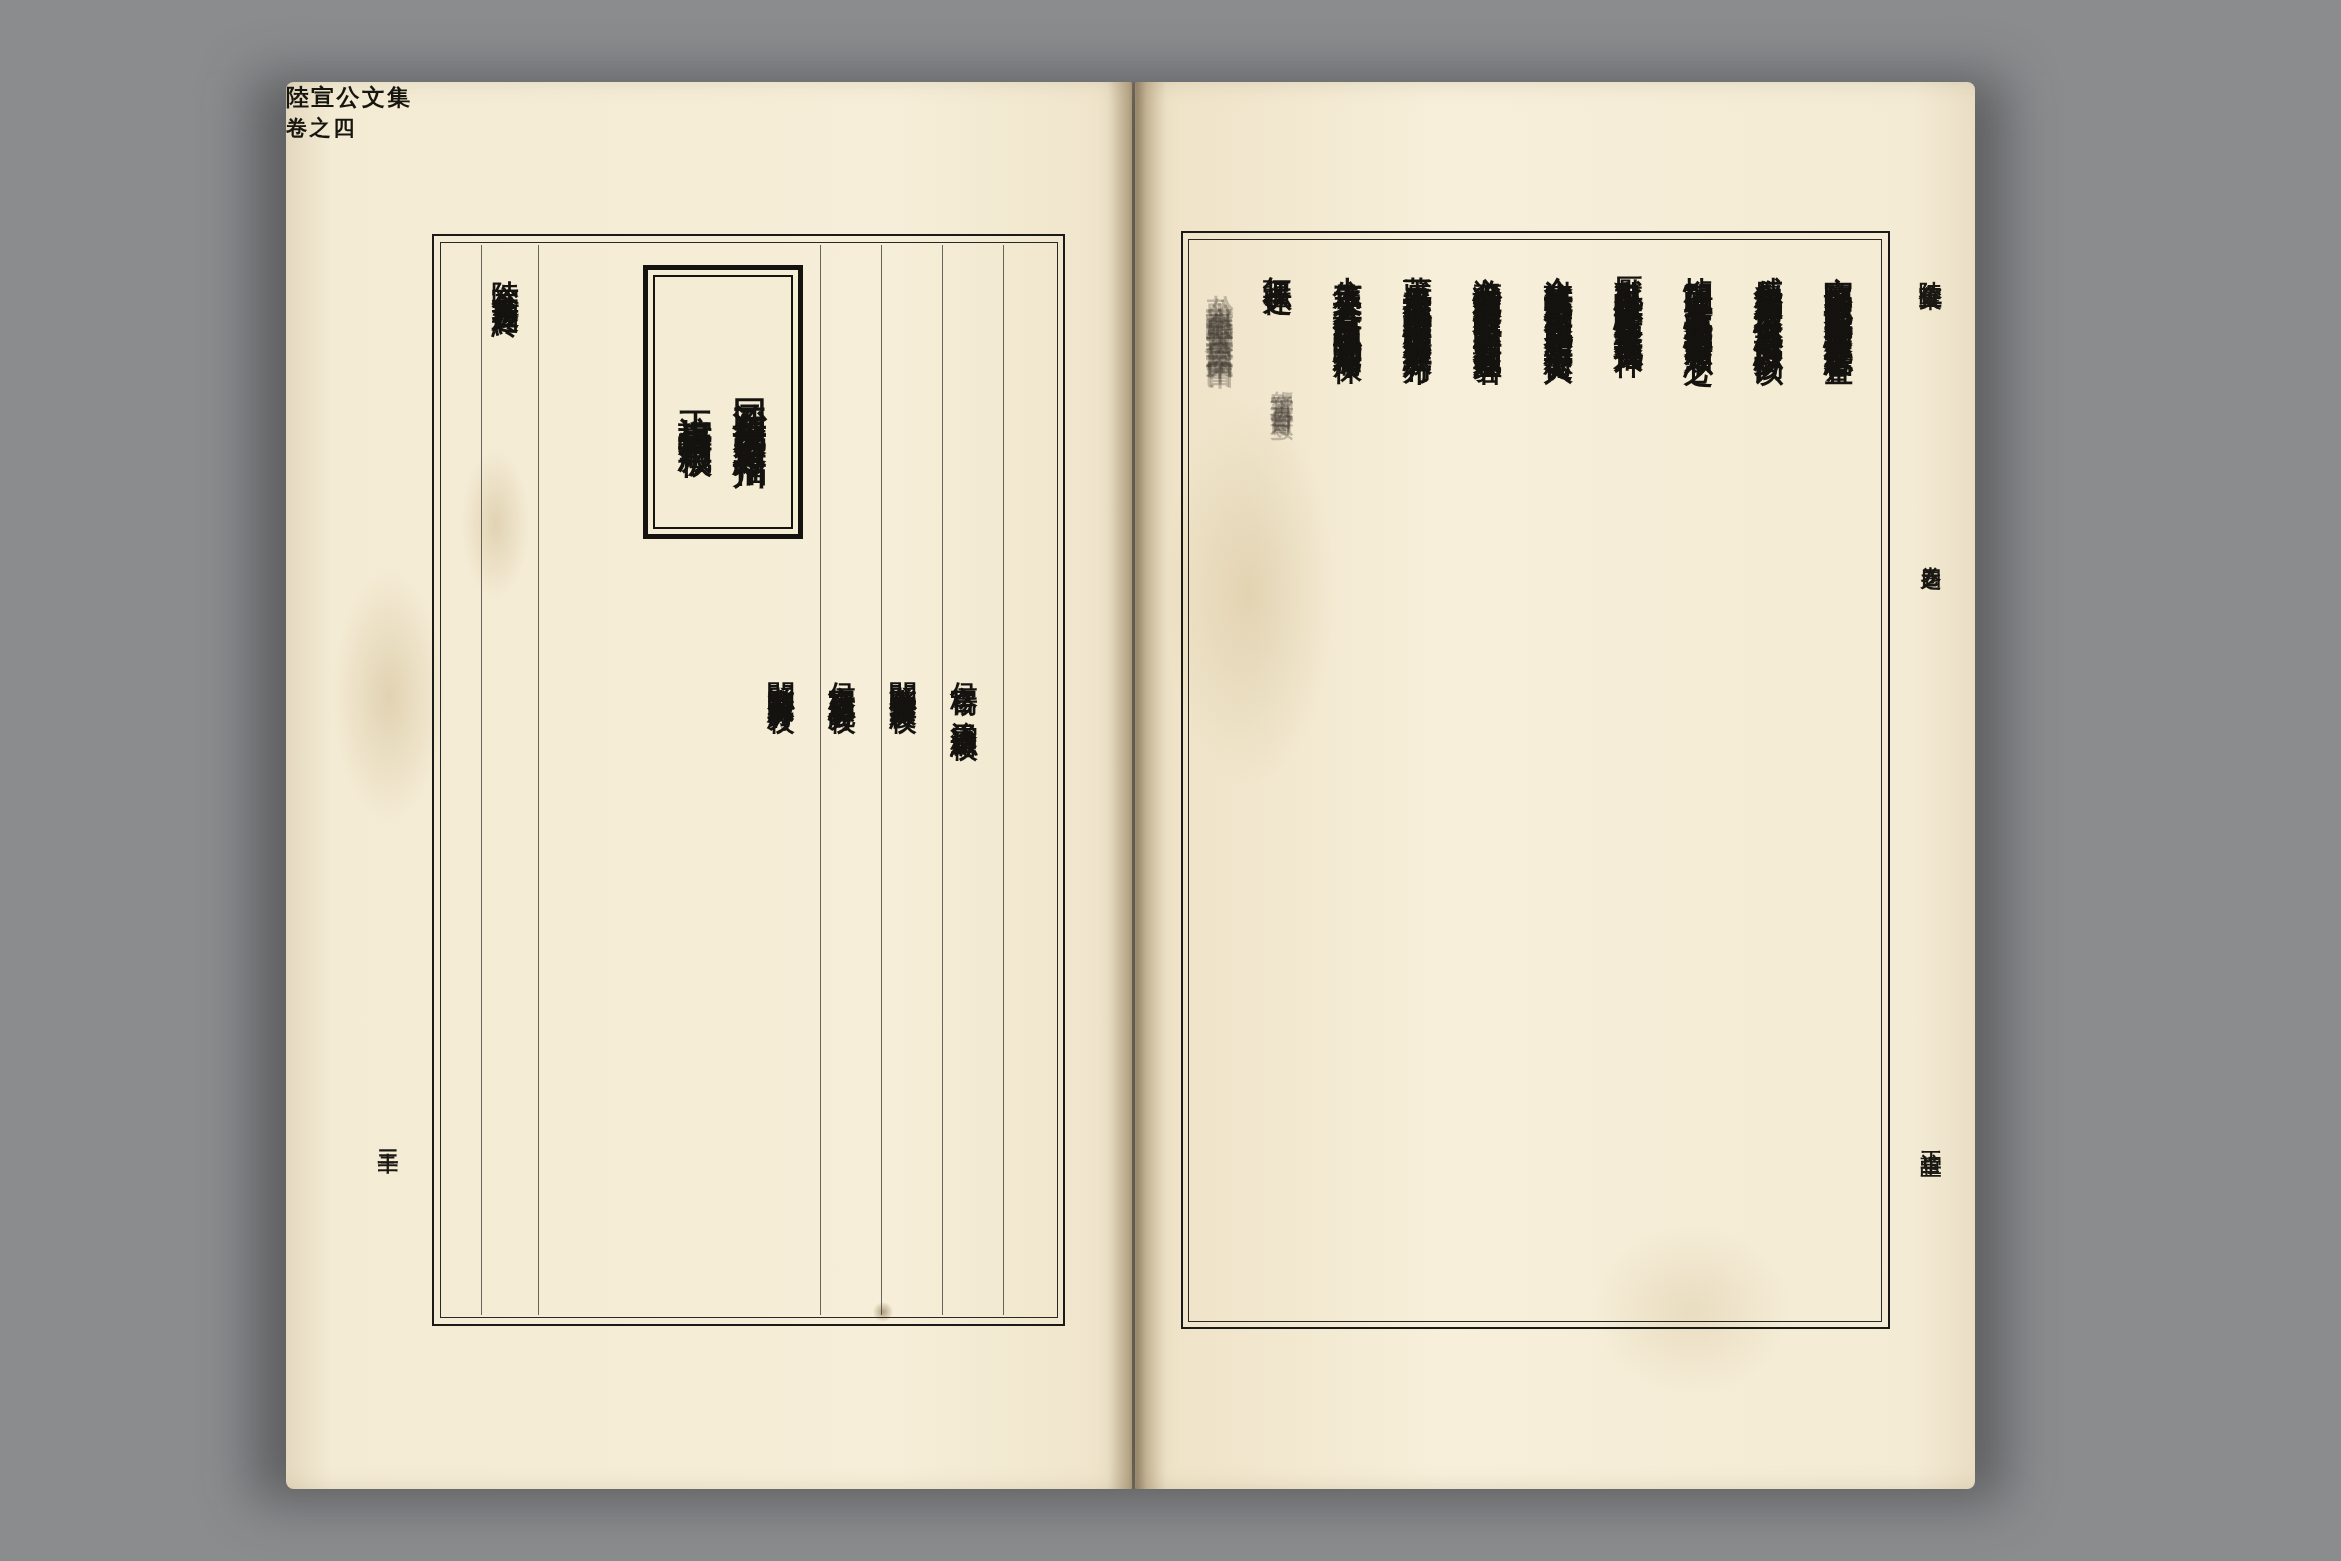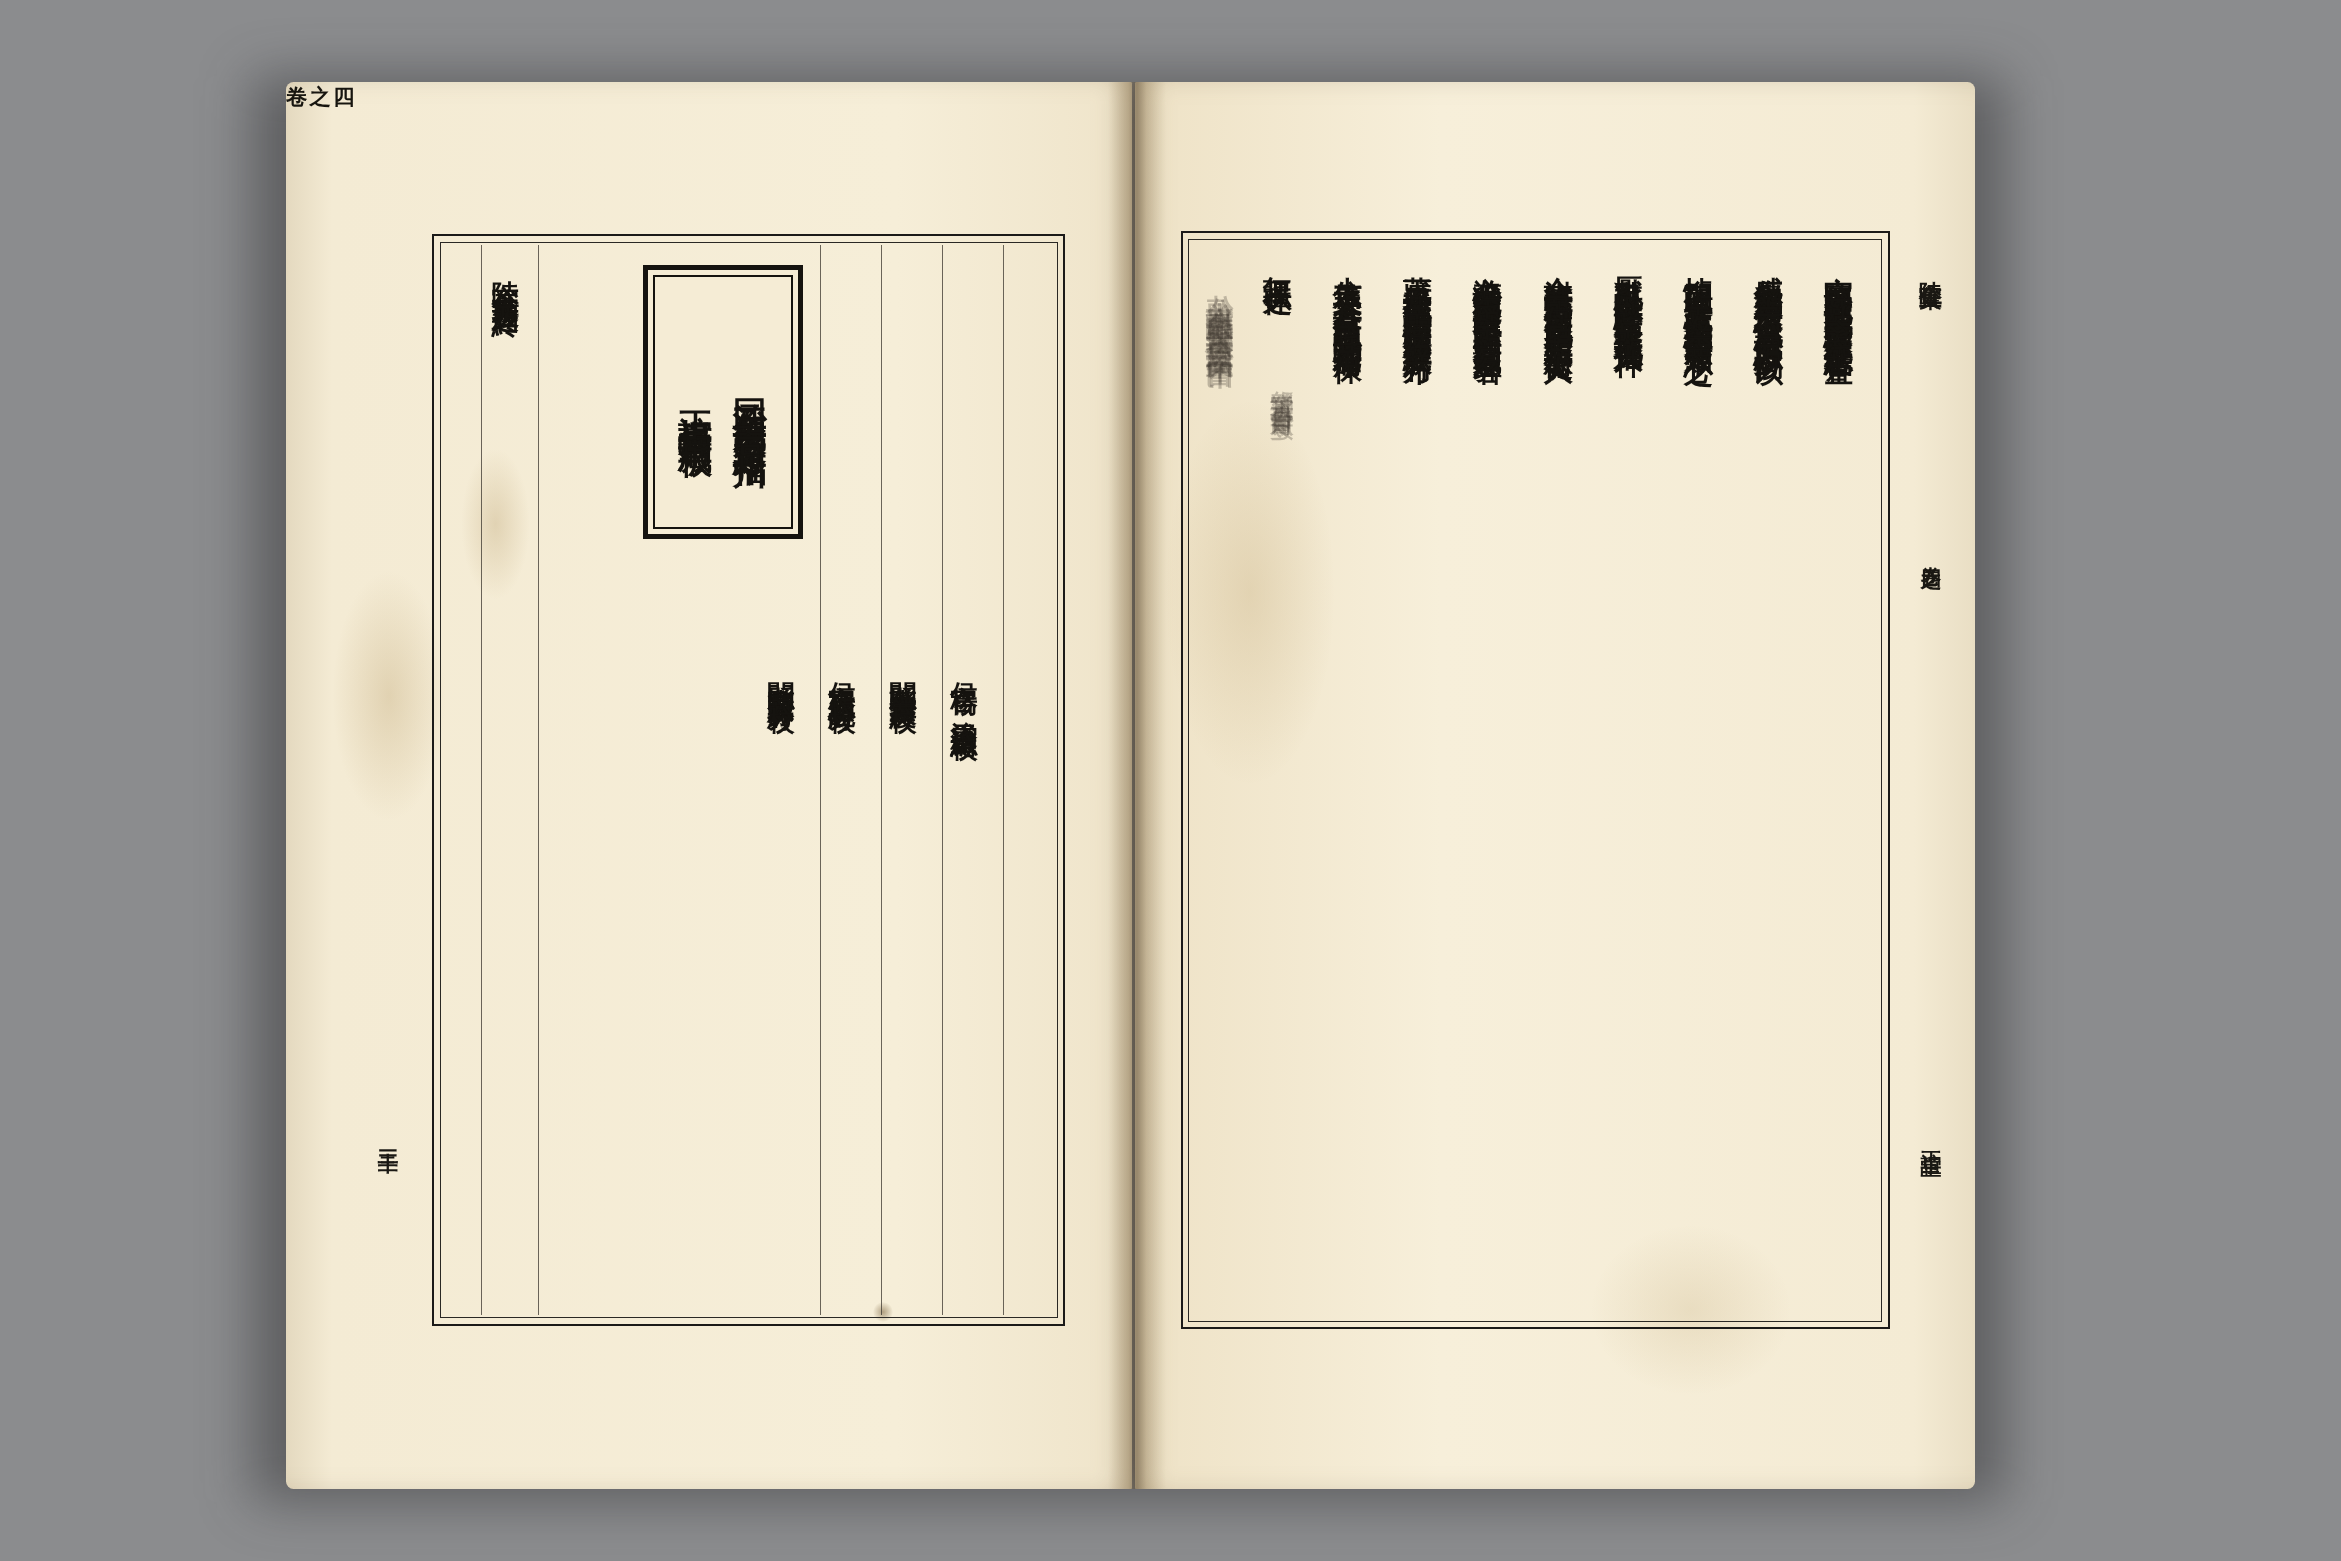--- a/index.html
+++ b/index.html
@@ -241,20 +241,21 @@
       <div class="frame" style="left:146px;top:152px;width:633px;height:1092px;"></div>
       <div class="frame-inner" style="left:154px;top:160px;width:618px;height:1076px;"></div>
 
       <div class="vrule" style="left:195px;top:163px;height:1070px;"></div>
       <div class="vrule" style="left:252px;top:163px;height:1070px;"></div>
       <div class="vrule" style="left:534px;top:163px;height:1070px;"></div>
       <div class="vrule" style="left:595px;top:163px;height:1070px;"></div>
       <div class="vrule" style="left:656px;top:163px;height:1070px;"></div>
       <div class="vrule" style="left:717px;top:163px;height:1070px;"></div>
 
+      <div class="spine-col" style="left:84px;top:180px;">陸宣公文集</div>
       <div class="spine-col" style="left:85px;top:534px;font-size:21.3px;">卷之四</div>
       <div class="page-num" style="left:88px;top:1052px;">三十三</div>
 
       <div class="vcol title-col" style="left:206px;top:177px;">陸宣公文集卷之四終</div>
 
       <div class="seal">
         <div class="seal-inner">
           <div class="seal-col">同治五年歲次丙寅孟冬月福州</div>
           <div class="seal-col">正誼書局重刊藏板</div>
         </div>

